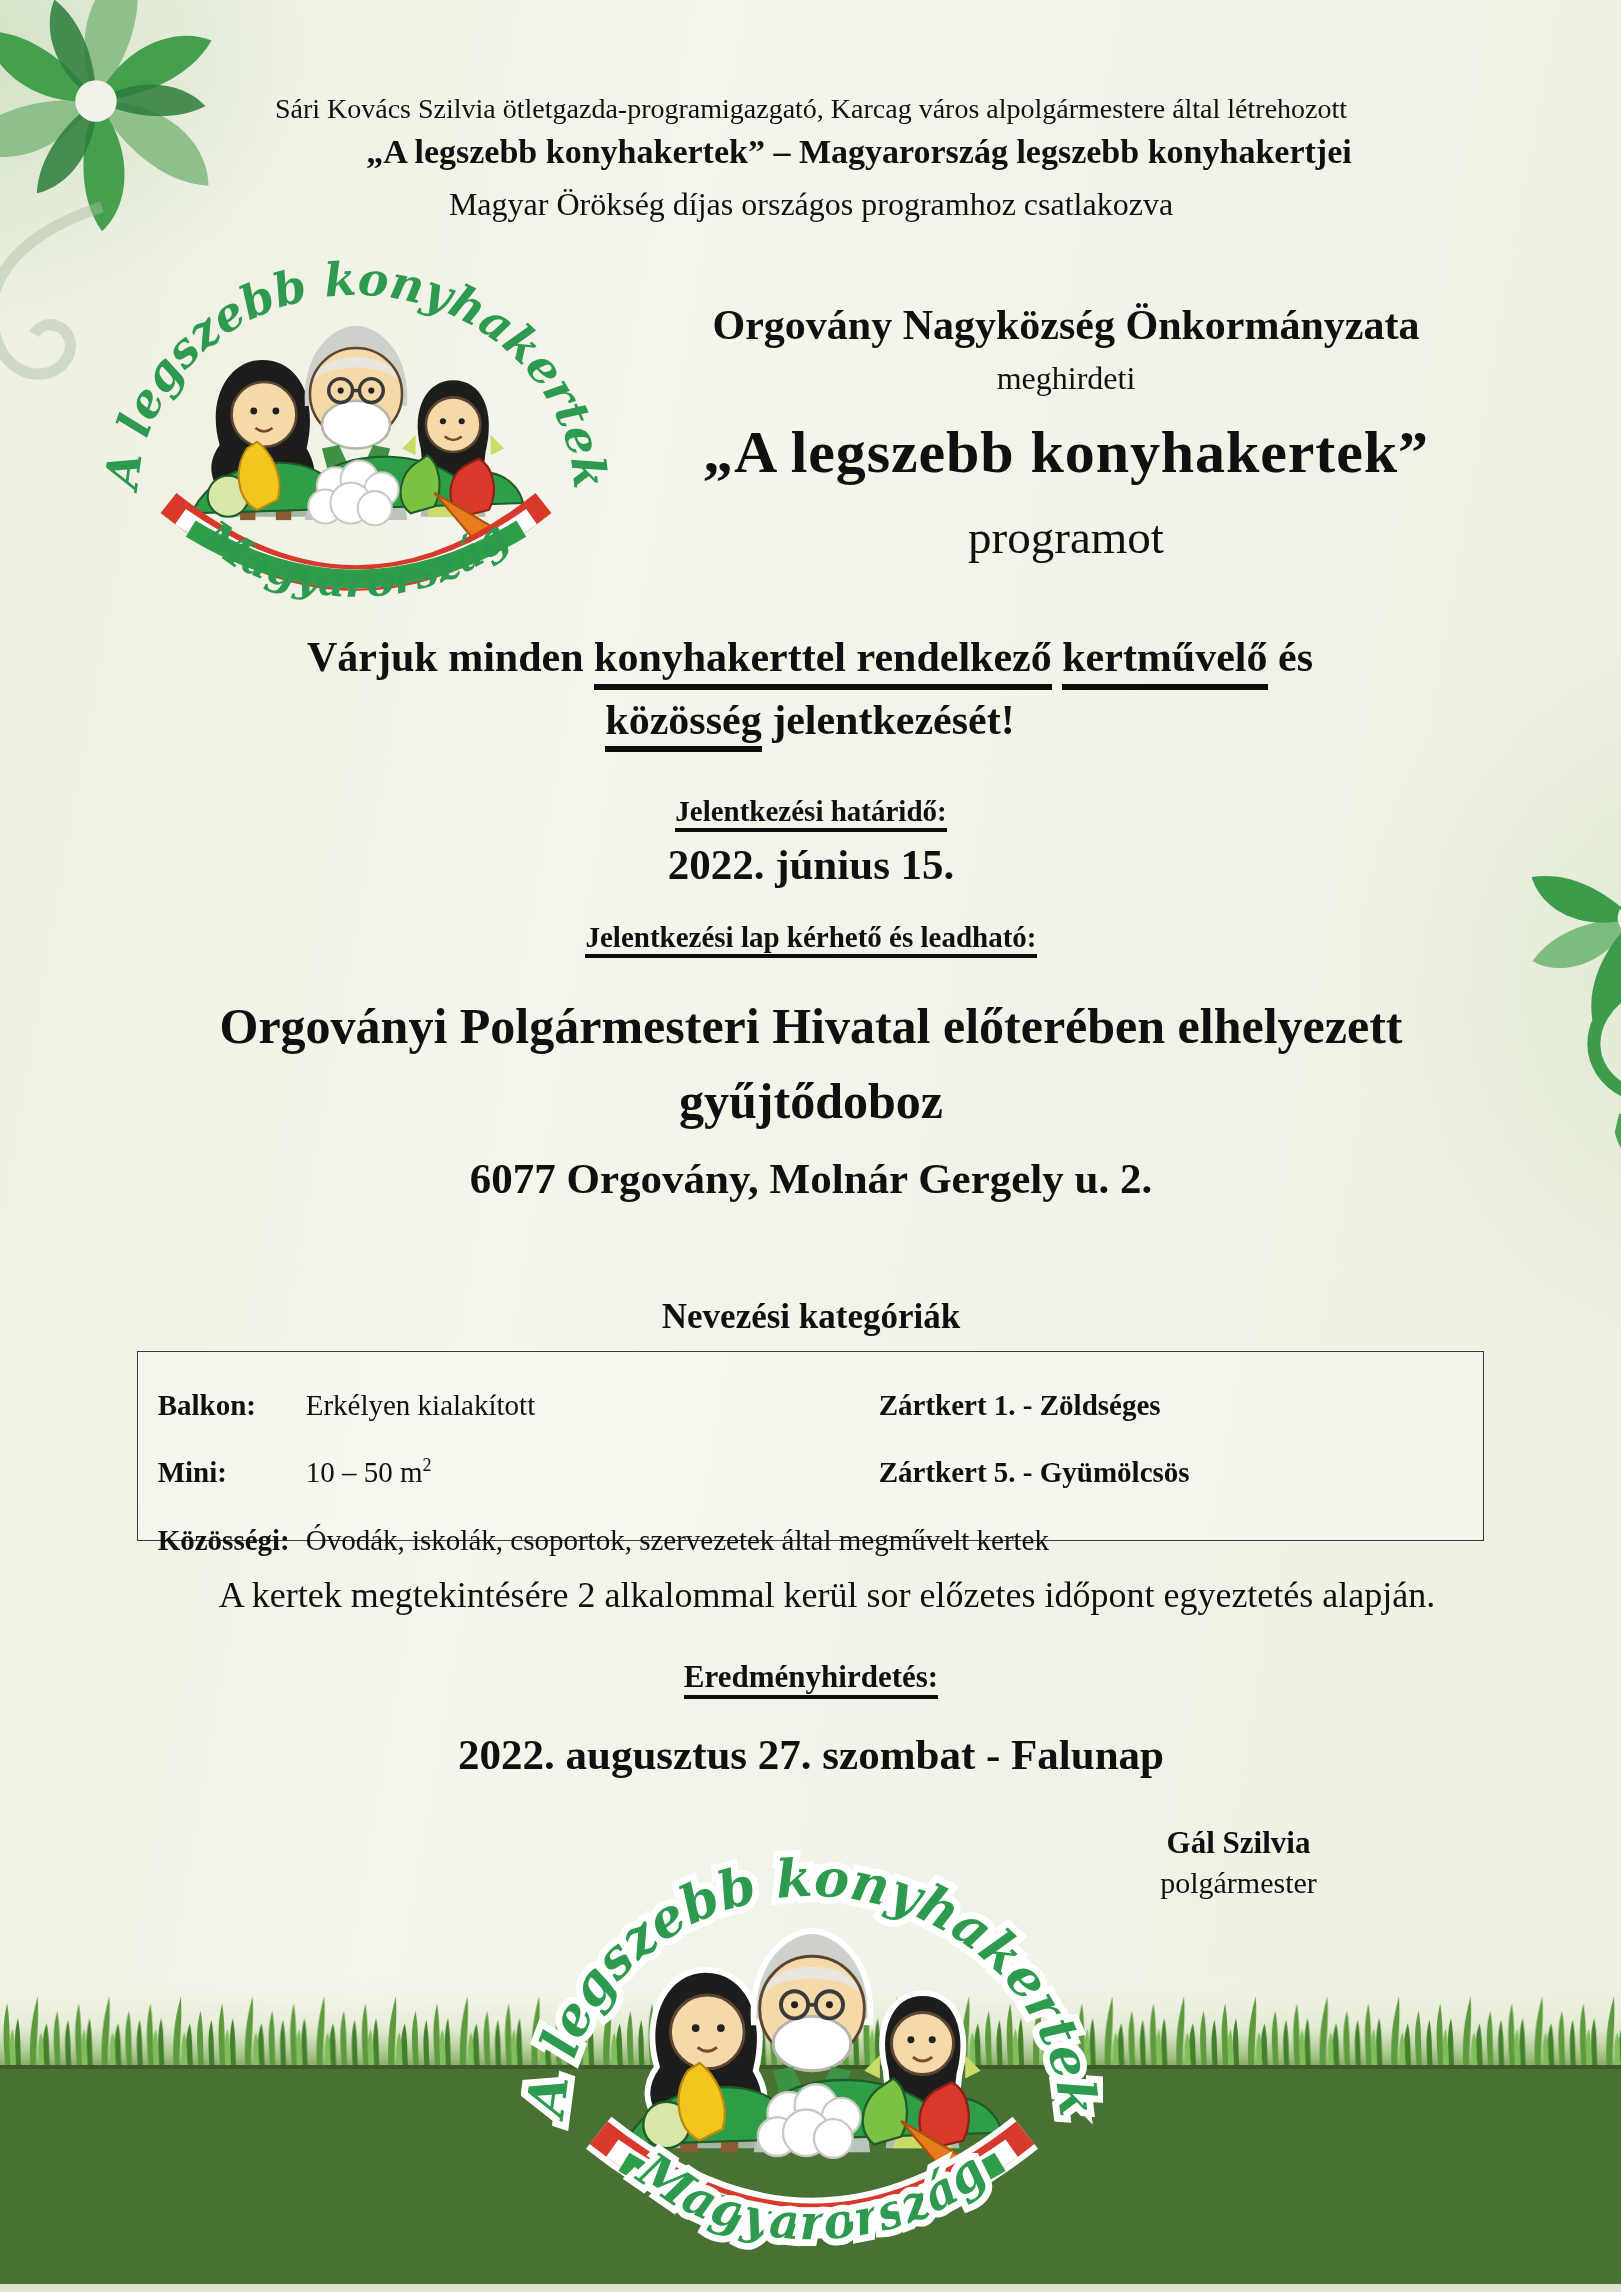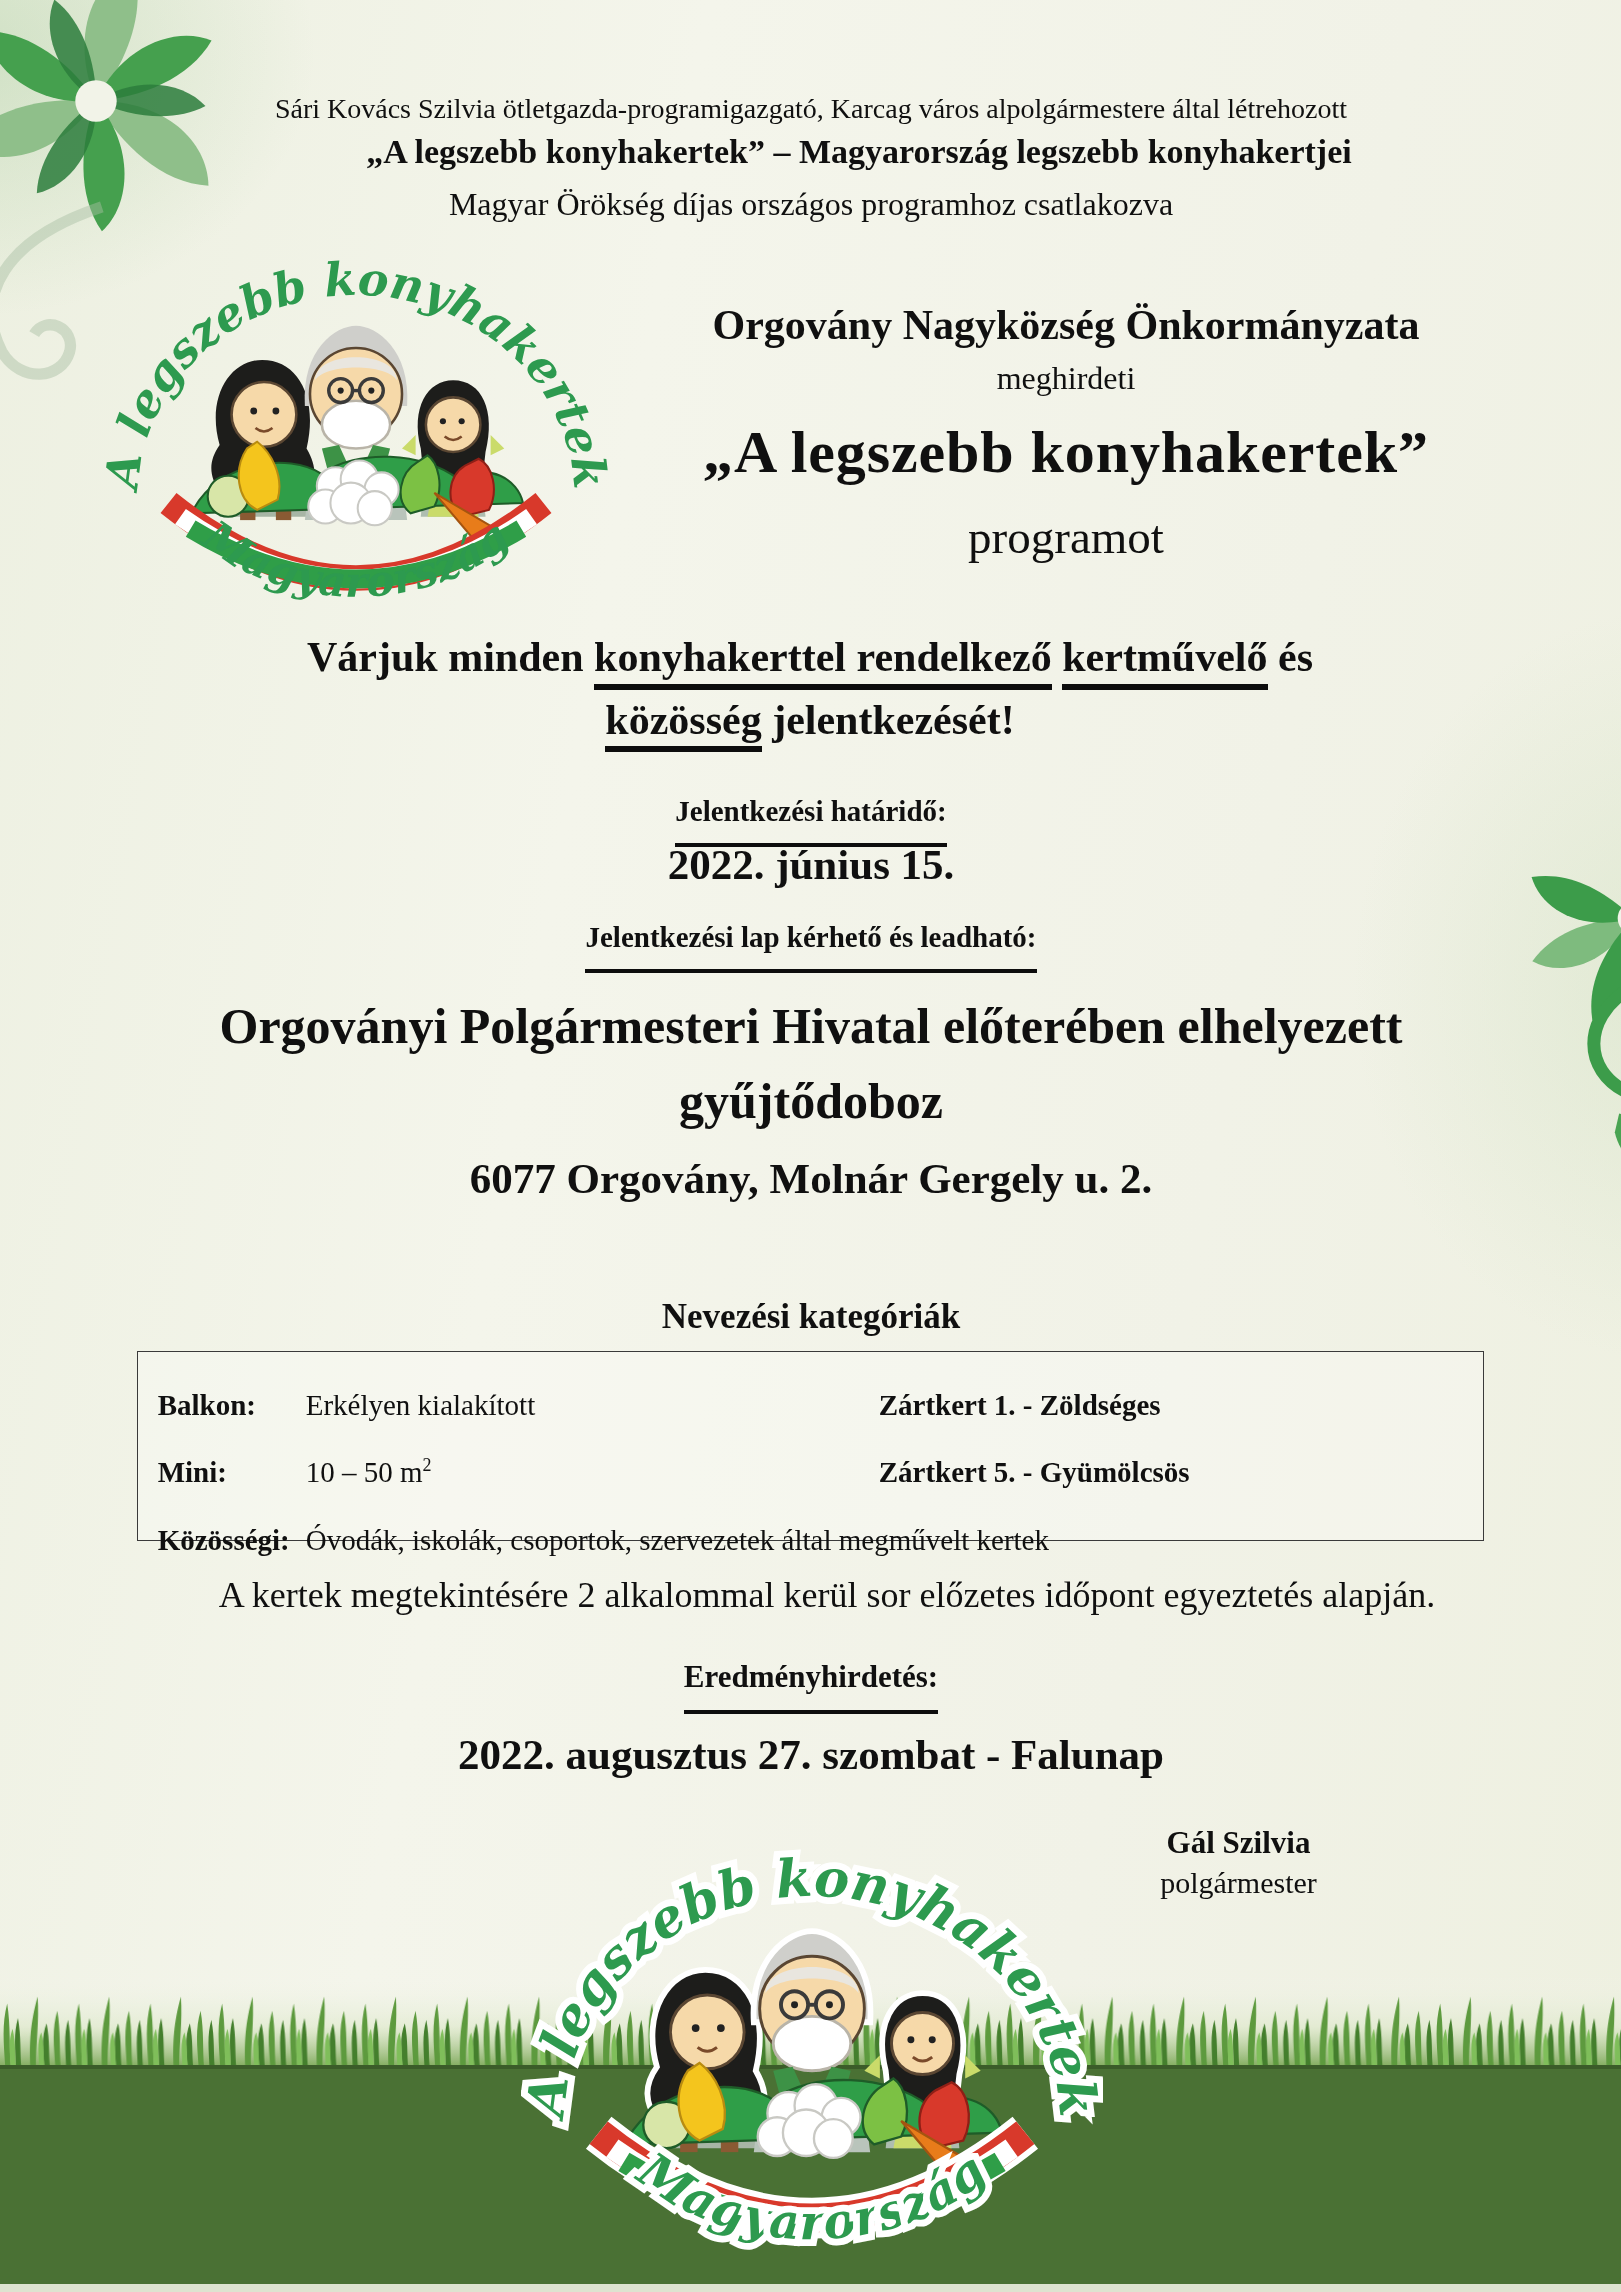--- a/index.html
+++ b/index.html
@@ -24,21 +24,21 @@
   .ann{left:578px;top:301px;width:976px;}
   .ann .org{font-size:42px;font-weight:bold;line-height:1.15;}
   .ann .verb{font-size:32px;margin-top:10.7px;}
   .ann .big{font-size:60px;font-weight:bold;margin-top:21.5px;letter-spacing:0.9px;}
   .ann .prog{font-size:47px;margin-top:23px;}
   
   .invite{left:107px;top:627px;width:1406px;font-size:42px;font-weight:bold;line-height:1.45;}
   .uline{display:inline-block;border-bottom:6.3px solid #0d0d0d;padding-bottom:2.7px;line-height:1.12;}
   
   .slabel{font-size:29px;font-weight:bold;}
-  .slabel span{display:inline-block;border-bottom:4.5px solid #0d0d0d;padding-bottom:15px;}
+  .slabel span{display:inline-block;border-bottom:4.5px solid #0d0d0d;padding-bottom:0;}
   .lab1{left:0;width:1622px;top:795px;}
   .date1{left:0;width:1622px;top:840px;font-size:43px;font-weight:bold;}
   .lab2{left:0;width:1622px;top:921px;}
   .loc{left:0;width:1622px;top:989px;font-size:50px;font-weight:bold;line-height:1.5;}
   .addr{left:0;width:1622px;top:1154px;font-size:43px;font-weight:bold;}
   
   .cat-title{left:0;width:1622px;top:1297px;font-size:35px;font-weight:bold;}
   .cat-table{
     left:137px;top:1351px;width:1347px;height:190px;
     border:1.8px solid #3a3a3a;background:rgba(255,255,255,.25);
@@ -46,21 +46,21 @@
     font-size:29px;
   }
   .cat-row{display:grid;grid-template-columns:148px 573px 1fr;padding:5.4px 0 5.4px 19.7px;margin-top:24px;}
   .cat-row.last{grid-template-columns:148px 1fr;}
   .cat-lab{font-weight:bold;}
   .cat-right b{font-weight:bold;}
   sup.m2{font-size:18px;vertical-align:super;line-height:0;}
   
   .note{left:16px;width:1622px;top:1574px;font-size:36px;font-weight:normal;}
   .lab3{left:0;width:1622px;top:1659px;font-size:31px;font-weight:bold;}
-  .lab3 span{display:inline-block;border-bottom:4.5px solid #0d0d0d;padding-bottom:15px;}
+  .lab3 span{display:inline-block;border-bottom:4.5px solid #0d0d0d;padding-bottom:0;}
   .date2{left:0;width:1622px;top:1730px;font-size:43px;font-weight:bold;}
   
   .sig{left:1057px;top:1825px;width:363px;}
   .sig .nm{font-size:31px;font-weight:bold;}
   .sig .role{font-size:30px;margin-top:5.4px;}
   
   .grassband{left:0;top:1957px;width:1622px;height:112px;}
   .greenband{left:0;top:2065px;width:1622px;height:219px;background:#4a7134;}
   .greenband::before{content:"";position:absolute;left:0;top:0;width:100%;height:3.6px;background:#3b5c29;}
   .bottomstrip{left:0;top:2284px;width:1622px;height:9px;background:#dde3d0;}

